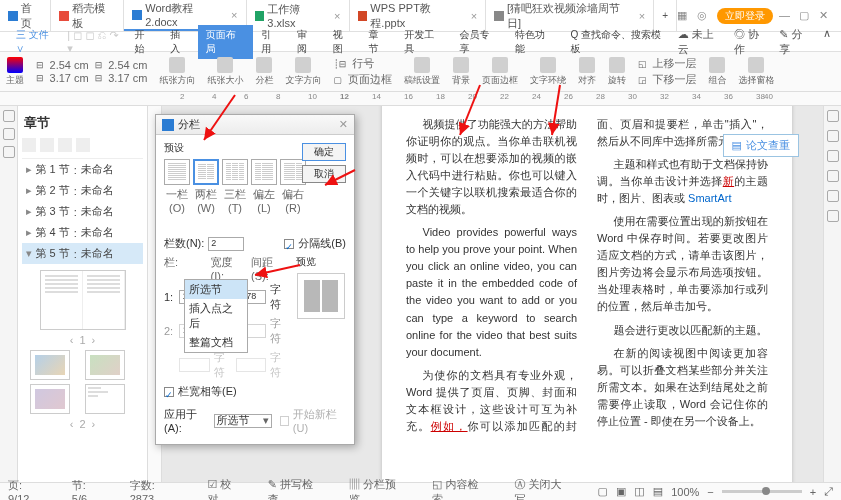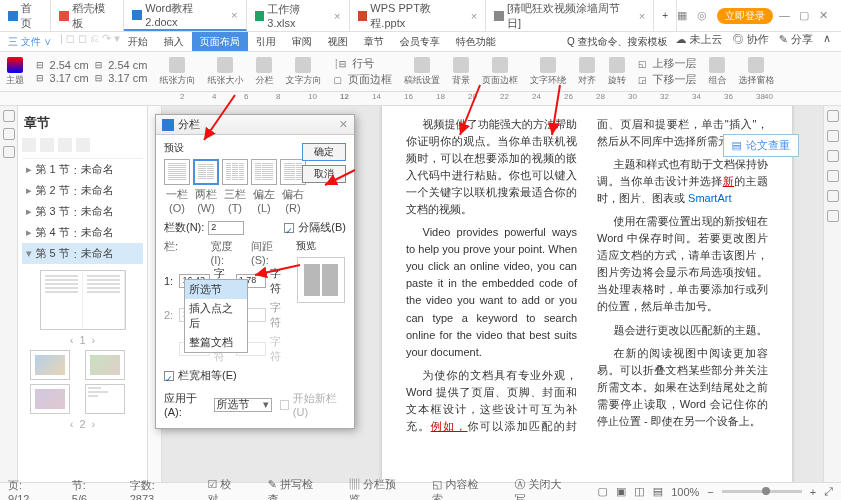--- a/index.html
+++ b/index.html
@@ -10,21 +10,21 @@
 .tab-strip { display: flex; height: 100%; flex: 1; }
 .tab { padding: 2px 8px; border-right: 1px solid #e0e0e0; display: flex; align-items: center; gap: 3px; font-size: 10px; color: #555; cursor: pointer; }
 .tab.active { background: #fff; border-bottom: 2px solid #4a90e2; }
 .tab-icon { width: 10px; height: 10px; }
 .tab-close { color: #999; margin-left: 4px; }
 .titlebar-right { display: flex; gap: 6px; padding-right: 8px; align-items: center; }
 .wc-btn { width: 14px; height: 14px; display: inline-block; color: #888; }
 .login-btn { background: #ff9800; color: #fff; padding: 1px 8px; border-radius: 9px; font-size: 10px; }
 
 
-.ribbon-tabs { height: 20px; background: #fff; display: flex; padding-left: 0; border-bottom: 1px solid #e0e0e0; }
+.ribbon-tabs { height: 20px; background: #fff; display: flex; align-items: center; padding-left: 8px; border-bottom: 1px solid #e0e0e0; }
 .rtab { padding: 3px 8px; font-size: 10px; color: #444; cursor: pointer; }
 .rtab.active { background: #4a90e2; color: #fff; }
 .rtab.menu { color: #4a90e2; }
 .ribbon-right { margin-left: auto; display: flex; gap: 10px; padding-right: 10px; font-size: 10px; color: #555; }
 
 .ribbon-body { height: 40px; background: #fafafa; border-bottom: 1px solid #ddd; display: flex; align-items: center; padding: 2px 6px; gap: 12px; }
 .rgrp { display: flex; flex-direction: column; align-items: center; gap: 1px; }
 .rgrp-row { display: flex; gap: 6px; align-items: center; font-size: 9px; color: #666; }
 .ricon { width: 16px; height: 16px; background: #d0d0d0; border-radius: 2px; }
 .rlabel { font-size: 9px; color: #666; }
@@ -75,21 +75,21 @@
 .dialog { position: absolute; left: 155px; top: 114px; width: 200px; background: #fff; border: 1px solid #aaa; box-shadow: 2px 2px 8px rgba(0,0,0,0.3); z-index: 100; }
 .dlg-title { height: 20px; background: linear-gradient(#f9f9f9,#ececec); display: flex; align-items: center; padding: 0 6px; font-size: 10px; color: #333; border-bottom: 1px solid #ccc; }
 .dlg-title-icon { width: 12px; height: 12px; background: #2b7cd3; margin-right: 4px; }
 .dlg-close { margin-left: auto; color: #999; cursor: pointer; }
 .dlg-body { padding: 6px 8px; font-size: 10px; color: #333; }
 .dlg-section-label { font-size: 10px; margin-bottom: 4px; }
 .preset-row { display: flex; gap: 3px; margin-bottom: 2px; }
 .preset { width: 26px; height: 26px; border: 1px solid #aaa; background: #fff; display: flex; padding: 3px; gap: 1px; cursor: pointer; }
 .preset.sel { border: 2px solid #4a90e2; }
 .preset-col { flex: 1; background: repeating-linear-gradient(#ccc, #ccc 1px, #fff 1px, #fff 2px); }
-.preset-labels { display: flex; gap: 3px; font-size: 8px; color: #666; margin-bottom: 6px; }
+.preset-labels { display: flex; gap: 3px; font-size: 8px; color: #666; margin-bottom: 22px; }
 .preset-labels span { width: 26px; text-align: center; }
 .dlg-btns { position: absolute; right: 8px; top: 28px; display: flex; flex-direction: column; gap: 4px; }
 .dlg-btn { width: 44px; height: 18px; border: 1px solid #888; background: #f4f4f4; font-size: 10px; text-align: center; line-height: 16px; cursor: pointer; }
 .dlg-btn.primary { border-color: #4a90e2; }
 .field-row { display: flex; align-items: center; gap: 4px; margin-bottom: 4px; }
 .spinner { width: 36px; height: 14px; border: 1px solid #aaa; font-size: 9px; padding: 0 2px; background: #fff; }
 .chk { width: 10px; height: 10px; border: 1px solid #888; display: inline-block; }
 .chk.on::after { content: "✓"; font-size: 9px; color: #06c; line-height: 8px; }
 .wh-header { display: flex; font-size: 9px; color: #666; }
 .wh-header span:first-child { width: 50px; }
@@ -155,20 +155,21 @@
 <div class="ribbon-tabs">
   <span class="rtab menu">三 文件 ∨</span>
   <span style="color:#ccc">| ◻ ◻ ⎌ ↷ ▾</span>
   <span class="rtab">开始</span>
   <span class="rtab">插入</span>
   <span class="rtab active">页面布局</span>
   <span class="rtab">引用</span>
   <span class="rtab">审阅</span>
   <span class="rtab">视图</span>
   <span class="rtab">章节</span>
+  <span class="rtab">开发工具</span>
   <span class="rtab">会员专享</span>
   <span class="rtab">特色功能</span>
   <span style="flex:1"></span>
   <span class="rtab">Q 查找命令、搜索模板</span>
   <div class="ribbon-right">
     <span>☁ 未上云</span>
     <span>◎ 协作</span>
     <span>✎ 分享</span>
     <span>∧</span>
   </div>

